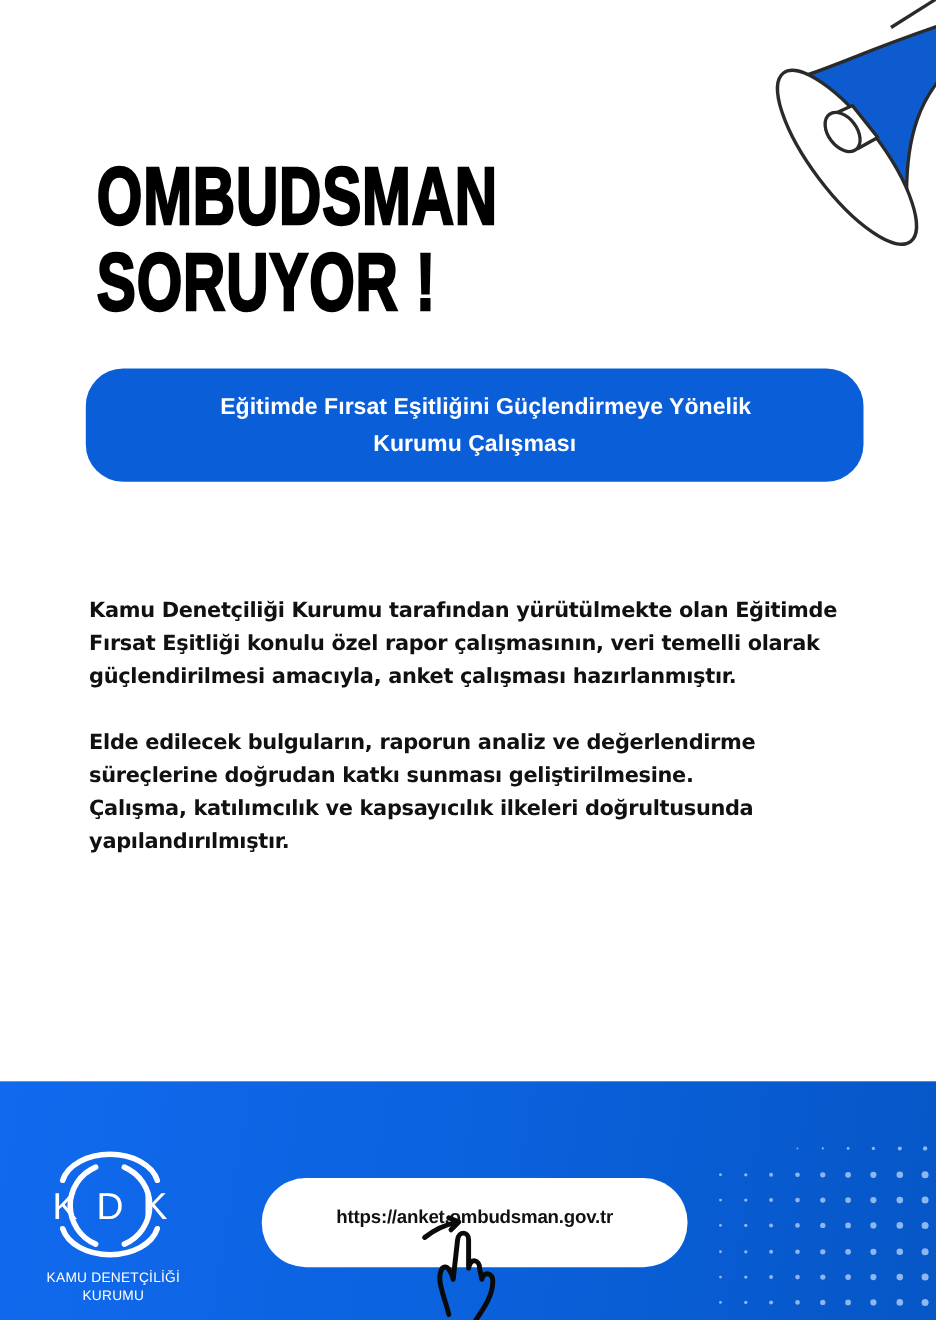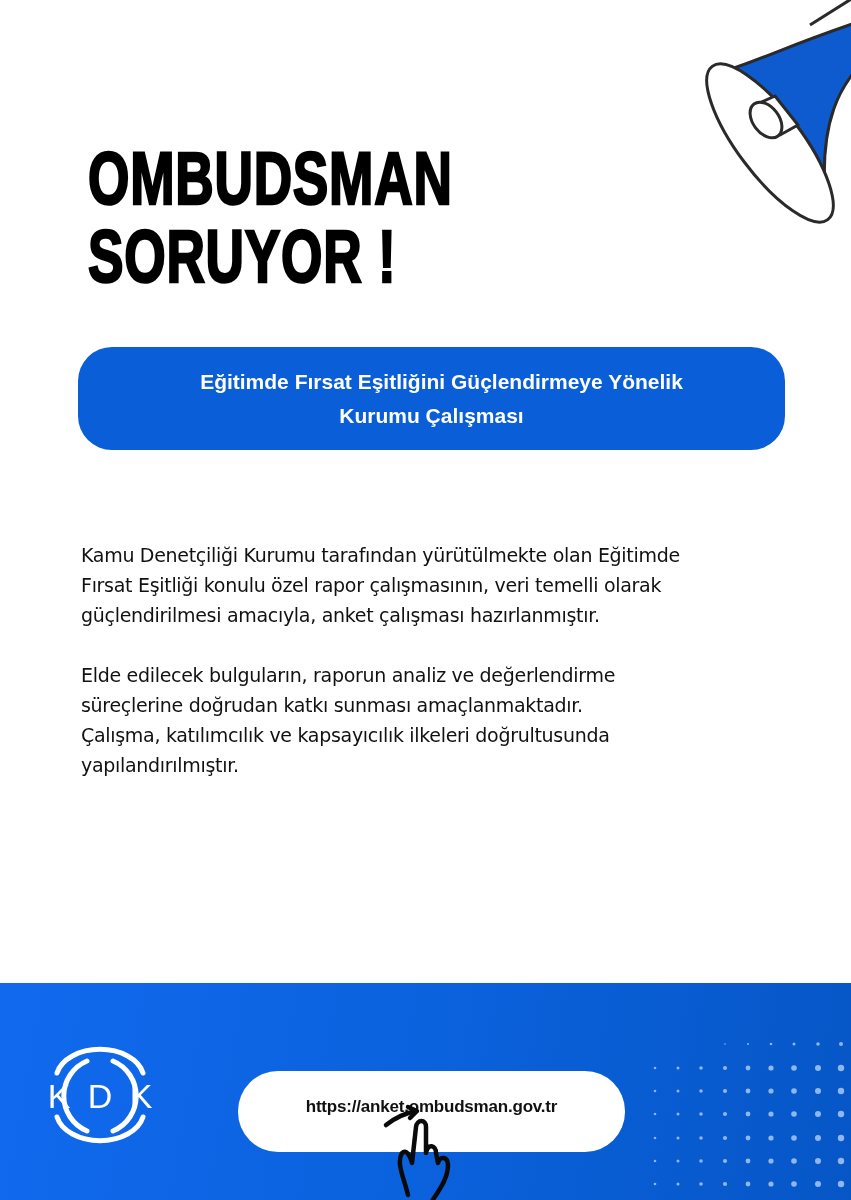--- a/index.html
+++ b/index.html
@@ -12,34 +12,34 @@
       position: absolute; left: 88px; top: 140px;
       font-family: "Liberation Sans", sans-serif;
       font-weight: 900; font-size: 74px; line-height: 78px;
       color: #000; letter-spacing: 1px;
       transform: scaleX(0.72); transform-origin: left top;
       -webkit-text-stroke: 2.5px #000;
     }
     .headline span { display: block; white-space: nowrap; }
 
     .banner {
-      position: absolute; left: 78px; top: 347px; width: 707px; height: 103px;
+      position: absolute; left: 78px; top: 335px; width: 707px; height: 103px;
       background: #0a5ed7; border-radius: 34px;
       display: flex; flex-direction: column; align-items: center; justify-content: center;
       color: #fff; font-weight: 700; font-size: 21px; line-height: 34px; text-align: center;
     }
     .banner .l1 { margin-left: 20px; }
 
     .body-text {
       position: absolute; left: 81px; top: 540px; width: 700px;
       font-family: "DejaVu Sans", sans-serif;
       font-size: 19px; line-height: 30px; color: #111; font-weight: 500;
       letter-spacing: -0.3px;
     }
-    .body-text p { margin-bottom: 30px; white-space: pre-line; }
+    .body-text p { margin-bottom: 30px; white-space: pre-line; font-weight: bold; }
     .body-text p.indent { padding-left: 4px; }
 
     .footer {
       position: absolute; left: 0; top: 983px; width: 851px; height: 217px;
       background: linear-gradient(100deg, #1169ee 0%, #0b62dd 50%, #0656c6 100%);
       overflow: hidden;
     }
     .dots { position: absolute; left: 640px; top: 55px; width: 211px; height: 162px; }
 
     .logo { position: absolute; left: 28px; top: 62px; width: 150px; height: 150px; }
@@ -83,21 +83,21 @@
 <div class="banner">
   <div class="l1">Eğitimde Fırsat Eşitliğini Güçlendirmeye Yönelik</div>
   <div>Kurumu Çalışması</div>
 </div>
 
 <div class="body-text">
   <p>Kamu Denetçiliği Kurumu tarafından yürütülmekte olan Eğitimde
 Fırsat Eşitliği konulu özel rapor çalışmasının, veri temelli olarak
 güçlendirilmesi amacıyla, anket çalışması hazırlanmıştır.</p>
   <p>Elde edilecek bulguların, raporun analiz ve değerlendirme
-süreçlerine doğrudan katkı sunması amaçlanmaktadır.
+süreçlerine doğrudan katkı sunması geliştirilmesine.
 Çalışma, katılımcılık ve kapsayıcılık ilkeleri doğrultusunda
 yapılandırılmıştır.</p>
 </div>
 
 <div class="footer">
 
   <svg class="dots" viewBox="0 0 211 162">
     <g fill="#8fb6ef">
       <circle cx="85" cy="6" r="0.8"></circle>
         <circle cx="108" cy="6" r="1"></circle>
@@ -129,20 +129,24 @@
       <g fill="none" stroke="#ffffff" stroke-width="5" stroke-linecap="round">
         <path d="M12 28 A 44 30 0 0 1 98 28"></path>
         <path d="M12 72 A 44 30 0 0 0 98 72"></path>
         <path d="M42 16 A 38 38 0 0 0 42 86"></path>
         <path d="M68 16 A 38 38 0 0 1 68 86"></path>
       </g>
       <text x="14" y="63" fill="#fff" font-family="Liberation Sans, sans-serif" font-size="34" text-anchor="middle">K</text>
       <text x="55" y="63" fill="#fff" font-family="Liberation Sans, sans-serif" font-size="34" text-anchor="middle">D</text>
       <text x="96" y="63" fill="#fff" font-family="Liberation Sans, sans-serif" font-size="34" text-anchor="middle">K</text>
     </svg>
+    <div class="logo-text">
+      <div>KAMU DENETÇİLİĞİ</div>
+      <div>KURUMU</div>
+    </div>
   </div>
 
   <a class="url-pill">
     <span class="url-text">https://anket.ombudsman.gov.tr</span>
   </a>
 
   <svg class="hand" viewBox="0 0 82 100">
     <g fill="none" stroke="#0a0a0a" stroke-width="4.5" stroke-linecap="round" stroke-linejoin="round">
       <path d="M4 22 C 14 14, 24 10, 34 8"></path>
       <path d="M26 4 L 35 8 L 28 15"></path>

